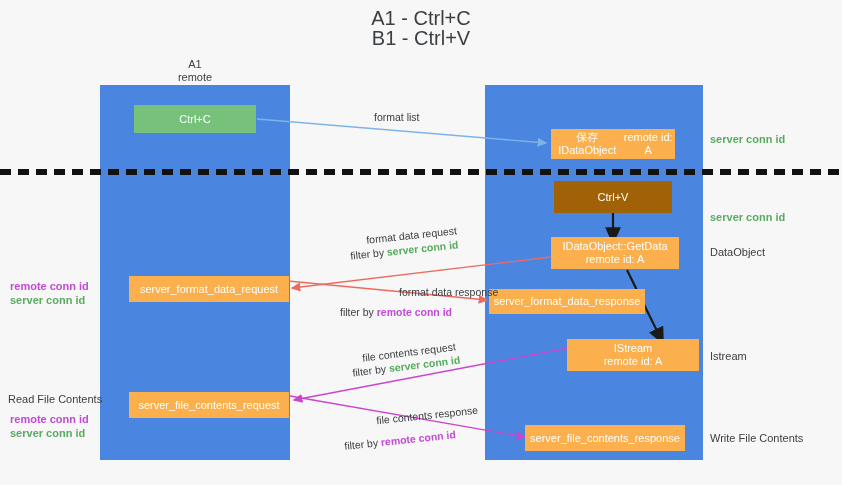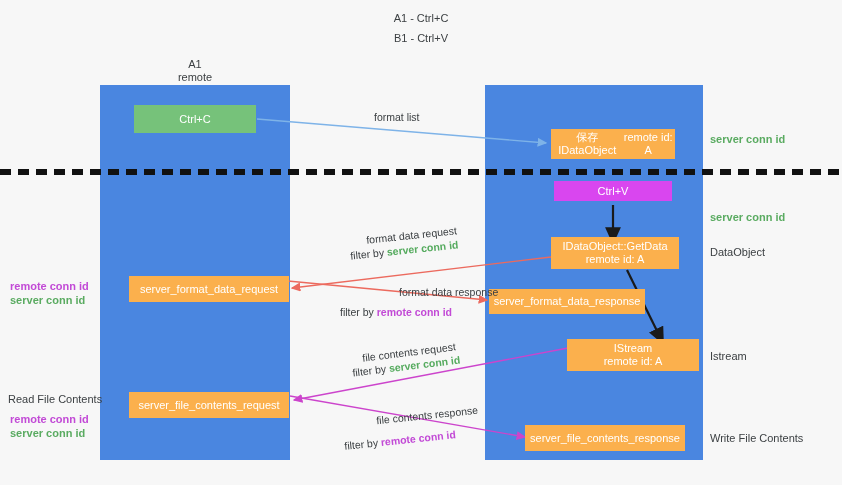--- a/index.html
+++ b/index.html
@@ -7,21 +7,21 @@
     width:842px;height:485px;
     background:#f7f7f7;
     font-family:"Liberation Sans","DejaVu Sans",sans-serif;
     position:relative;overflow:hidden;
   }
   #stage{position:absolute;inset:0;}
 
   
   .title{
     position:absolute;left:0;top:8px;width:842px;
-    text-align:center;font-size:11px;color:#3c4043;line-height:20px;
+    text-align:center;font-size:20px;color:#3c4043;line-height:20px;
   }
 
   
   .lane-head{
     position:absolute;text-align:center;font-size:11px;color:#3c4043;
     line-height:13px;width:200px;
   }
 
   
   .lane{
@@ -119,21 +119,21 @@
 
   <div class="node orange" style="left:129px;top:276px;width:160px;height:26px;">
     <span>server_format_data_request</span>
   </div>
 
   <div class="node orange" style="left:551px;top:129px;width:124px;height:30px;flex-direction:row;">
     <span>保存IDataObject</span>
     <span>remote id: A</span>
   </div>
 
-  <div class="node green" style="left:554px;top:181px;width:118px;height:20px;background:#d946ef;">
+  <div class="node green" style="left:554px;top:181px;width:118px;height:32px;background:#a16207;">
     <span>Ctrl+V</span>
   </div>
 
   <div class="node orange" style="left:551px;top:237px;width:128px;height:32px;flex-direction:column;">
     <span>IDataObject::GetData</span>
     <span>remote id: A</span>
   </div>
 
   <div class="node orange" style="left:489px;top:289px;width:156px;height:25px;">
     <span>server_format_data_response</span>

